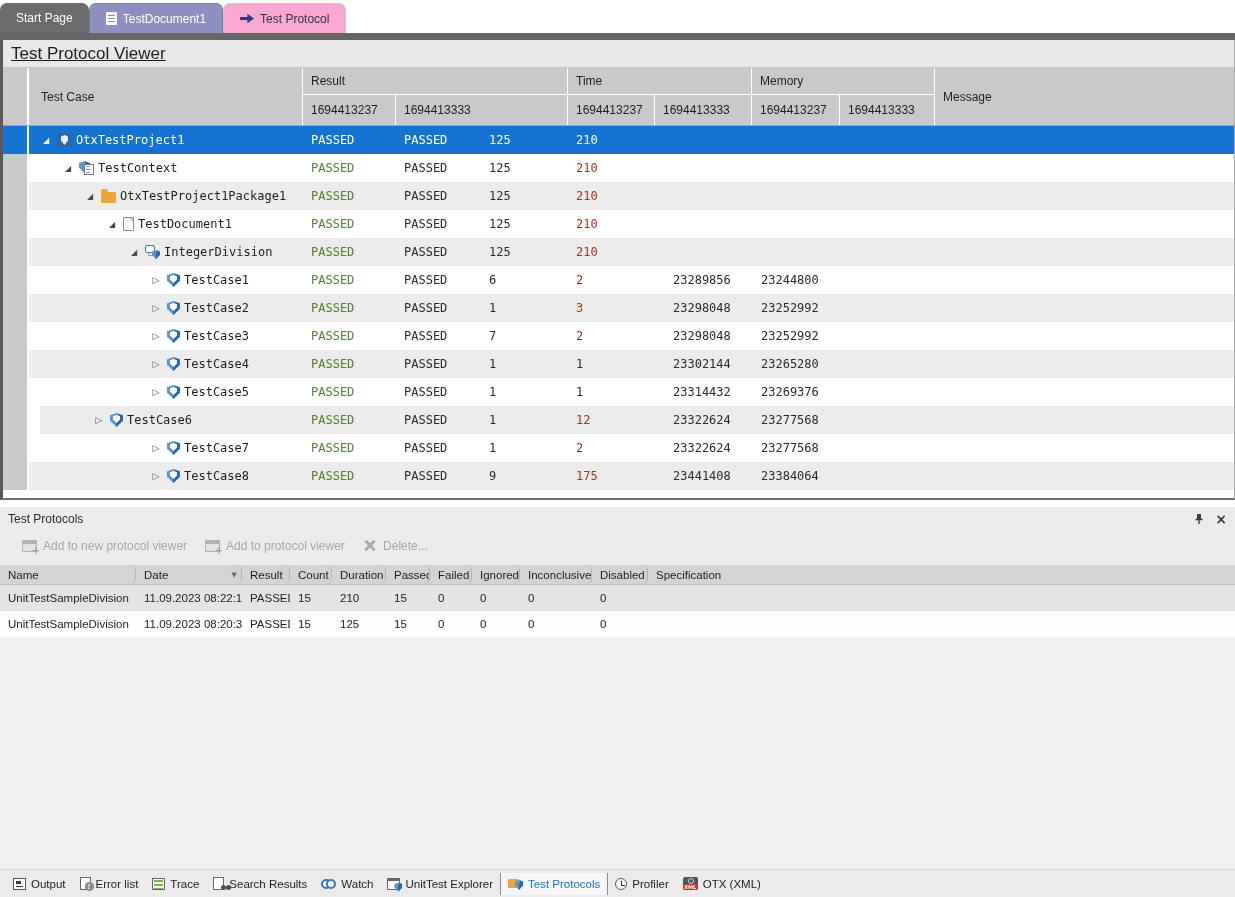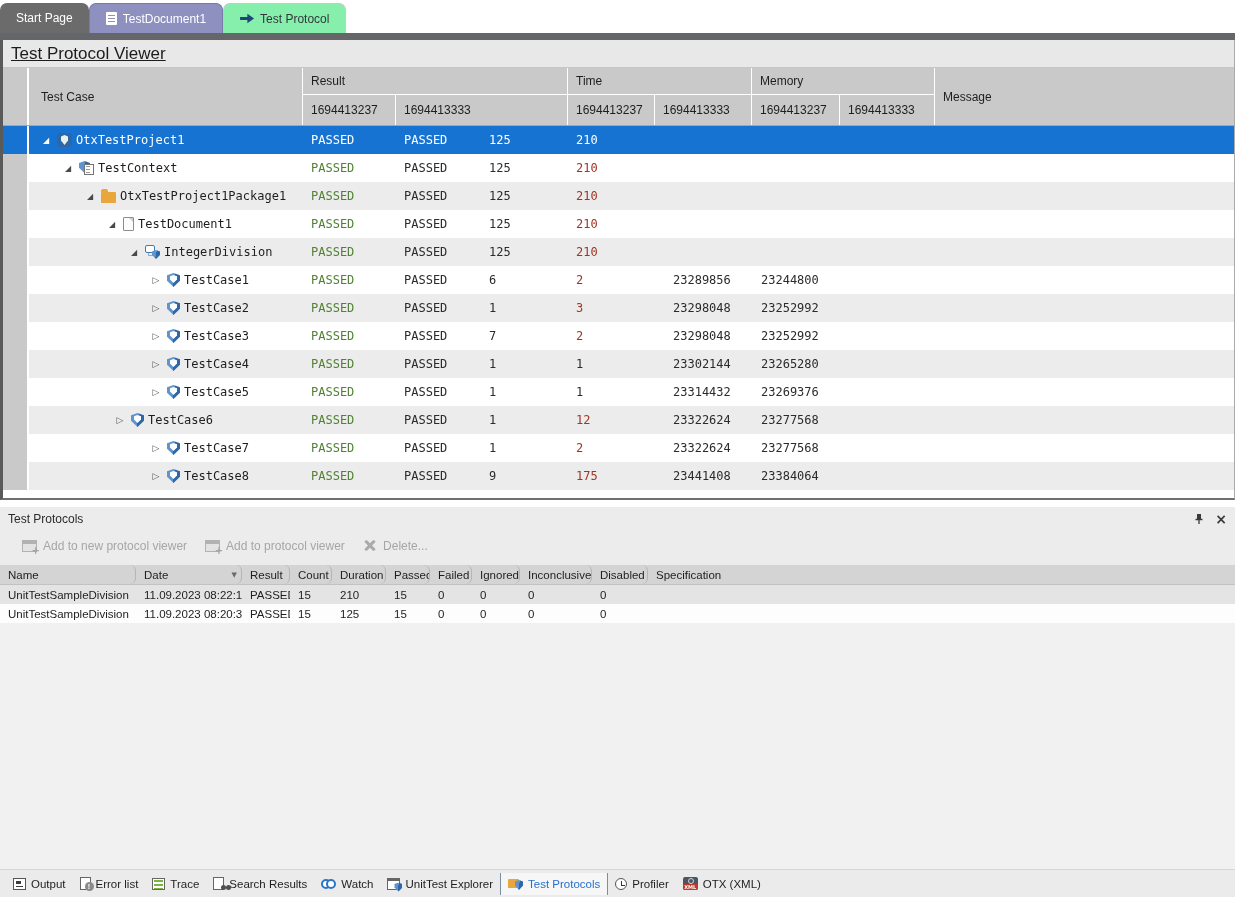--- a/index.html
+++ b/index.html
@@ -12,21 +12,21 @@
     font-size:12px; color:#1e1e1e;
   }
   .mono { font-family:"DejaVu Sans Mono", monospace; }
 
   
   .doc-tabbar { height:33px; background:#fff; display:flex; align-items:flex-end; flex:none;}
   .doc-tab { height:30px; display:flex; align-items:center; gap:6px; padding:0 16px;
              border-radius:7px 7px 0 0; font-size:12px; cursor:default; }
   .doc-tab.start { background:#6b6b6b; color:#fff; }
   .doc-tab.purple { background:#8e90c0; color:#fff; border:1px solid #7779ad; border-bottom:none;}
-  .doc-tab.active { background:#86efac; color:#33373d; border:1px solid #c8c8c8; border-bottom:none; }
+  .doc-tab.active { background:#f9a8d4; color:#33373d; border:1px solid #c8c8c8; border-bottom:none; }
   .doc-strip { height:7px; background:#64666a; flex:none; }
 
   
   .main-section { flex:none; border-left:3px solid #5a5a5a; border-right:1px solid #ababab;
                   border-bottom:2px solid #6f6f6f; background:#fff; }
   .viewer-titlebar { height:28px; background:#e8e8e8; border-bottom:1px solid #c6c6c6;
                      display:flex; align-items:center; padding-left:8px;
                      font-size:17px; color:#1c1c1c;text-decoration:underline; }
 
   
@@ -161,21 +161,21 @@
   .panel-winbtns { margin-left:auto; display:flex; align-items:center; gap:10px; }
   .panel-toolbar { height:30px; background:#ececec; display:flex; align-items:center; gap:18px;
                    padding-left:22px; flex:none; }
   .tb-item { display:flex; align-items:center; gap:6px; color:#a6a6a6; font-size:12px; }
   .panel-gap { height:4px; background:#ececec; flex:none; }
 
   .ptable-header { height:20px; background:#d4d4d4; display:flex; flex:none; border-bottom:1px solid #c2c2c2; }
   .ph-cell { display:flex; align-items:center; padding:0 4px 0 8px; border-right:1px solid #b5b5b5;
              font-size:11.5px; color:#1e1e1e; white-space:nowrap; overflow:hidden;border-radius:6px; }
   .ph-cell:last-child { border-right:none; }
-  .p-row { height:19px; display:flex; font-size:11.5px; color:#1e1e1e; align-items:center; }
+  .p-row { height:26px; display:flex; font-size:11.5px; color:#1e1e1e; align-items:center; }
   .p-row.r0 { background:#e4e4e4; } .p-row.r1 { background:#fdfdfd; }
   .p-cell { padding-left:8px; white-space:nowrap; overflow:hidden; }
   .panel-empty { flex:1; background:#f1f1f1; }
 
   
   .bottom-bar { height:28px; background:#ebebeb; border-top:1px solid #d6d6d6; display:flex;
                 align-items:center; padding-left:6px; flex:none; }
   .bb-tab { height:22px; display:flex; align-items:center; gap:5px; padding:0 7px; font-size:11.5px;
             color:#1e1e1e; }
   .bb-tab.active { color:#2470cf; border-left:1px solid #7b8ea6; border-right:1px solid #7b8ea6;
@@ -379,21 +379,21 @@
         <div class="c val-c cell-bg mono green">PASSED</div>
         <div class="c val-c cell-bg mono dark">PASSED</div>
         <div class="c val-c cell-bg mono dark">1</div>
         <div class="c val-c cell-bg mono dark">1</div>
         <div class="c val-c cell-bg mono dark">23314432</div>
         <div class="c val-c cell-bg mono dark">23269376</div>
         <div class="c val-c cell-bg mono dark"></div>
       </div>
       <div class="t-row alt" style="display: grid; grid-template-columns: 26px 274px 93px 85px 87px 97px 88px 95px 1fr;">
         <div class="c gutter"></div>
-        <div class="c name-c cell-bg mono" style="padding-left: 84px;">
+        <div class="c name-c cell-bg mono" style="padding-left: 52px; margin-left: 11px;">
           <span class="expander collapsed"></span>
           <span class="ico testcase-icon"></span>
           <span>TestCase6</span>
         </div>
         <div class="c val-c cell-bg mono green">PASSED</div>
         <div class="c val-c cell-bg mono dark">PASSED</div>
         <div class="c val-c cell-bg mono dark">1</div>
         <div class="c val-c cell-bg mono red">12</div>
         <div class="c val-c cell-bg mono dark">23322624</div>
         <div class="c val-c cell-bg mono dark">23277568</div>

